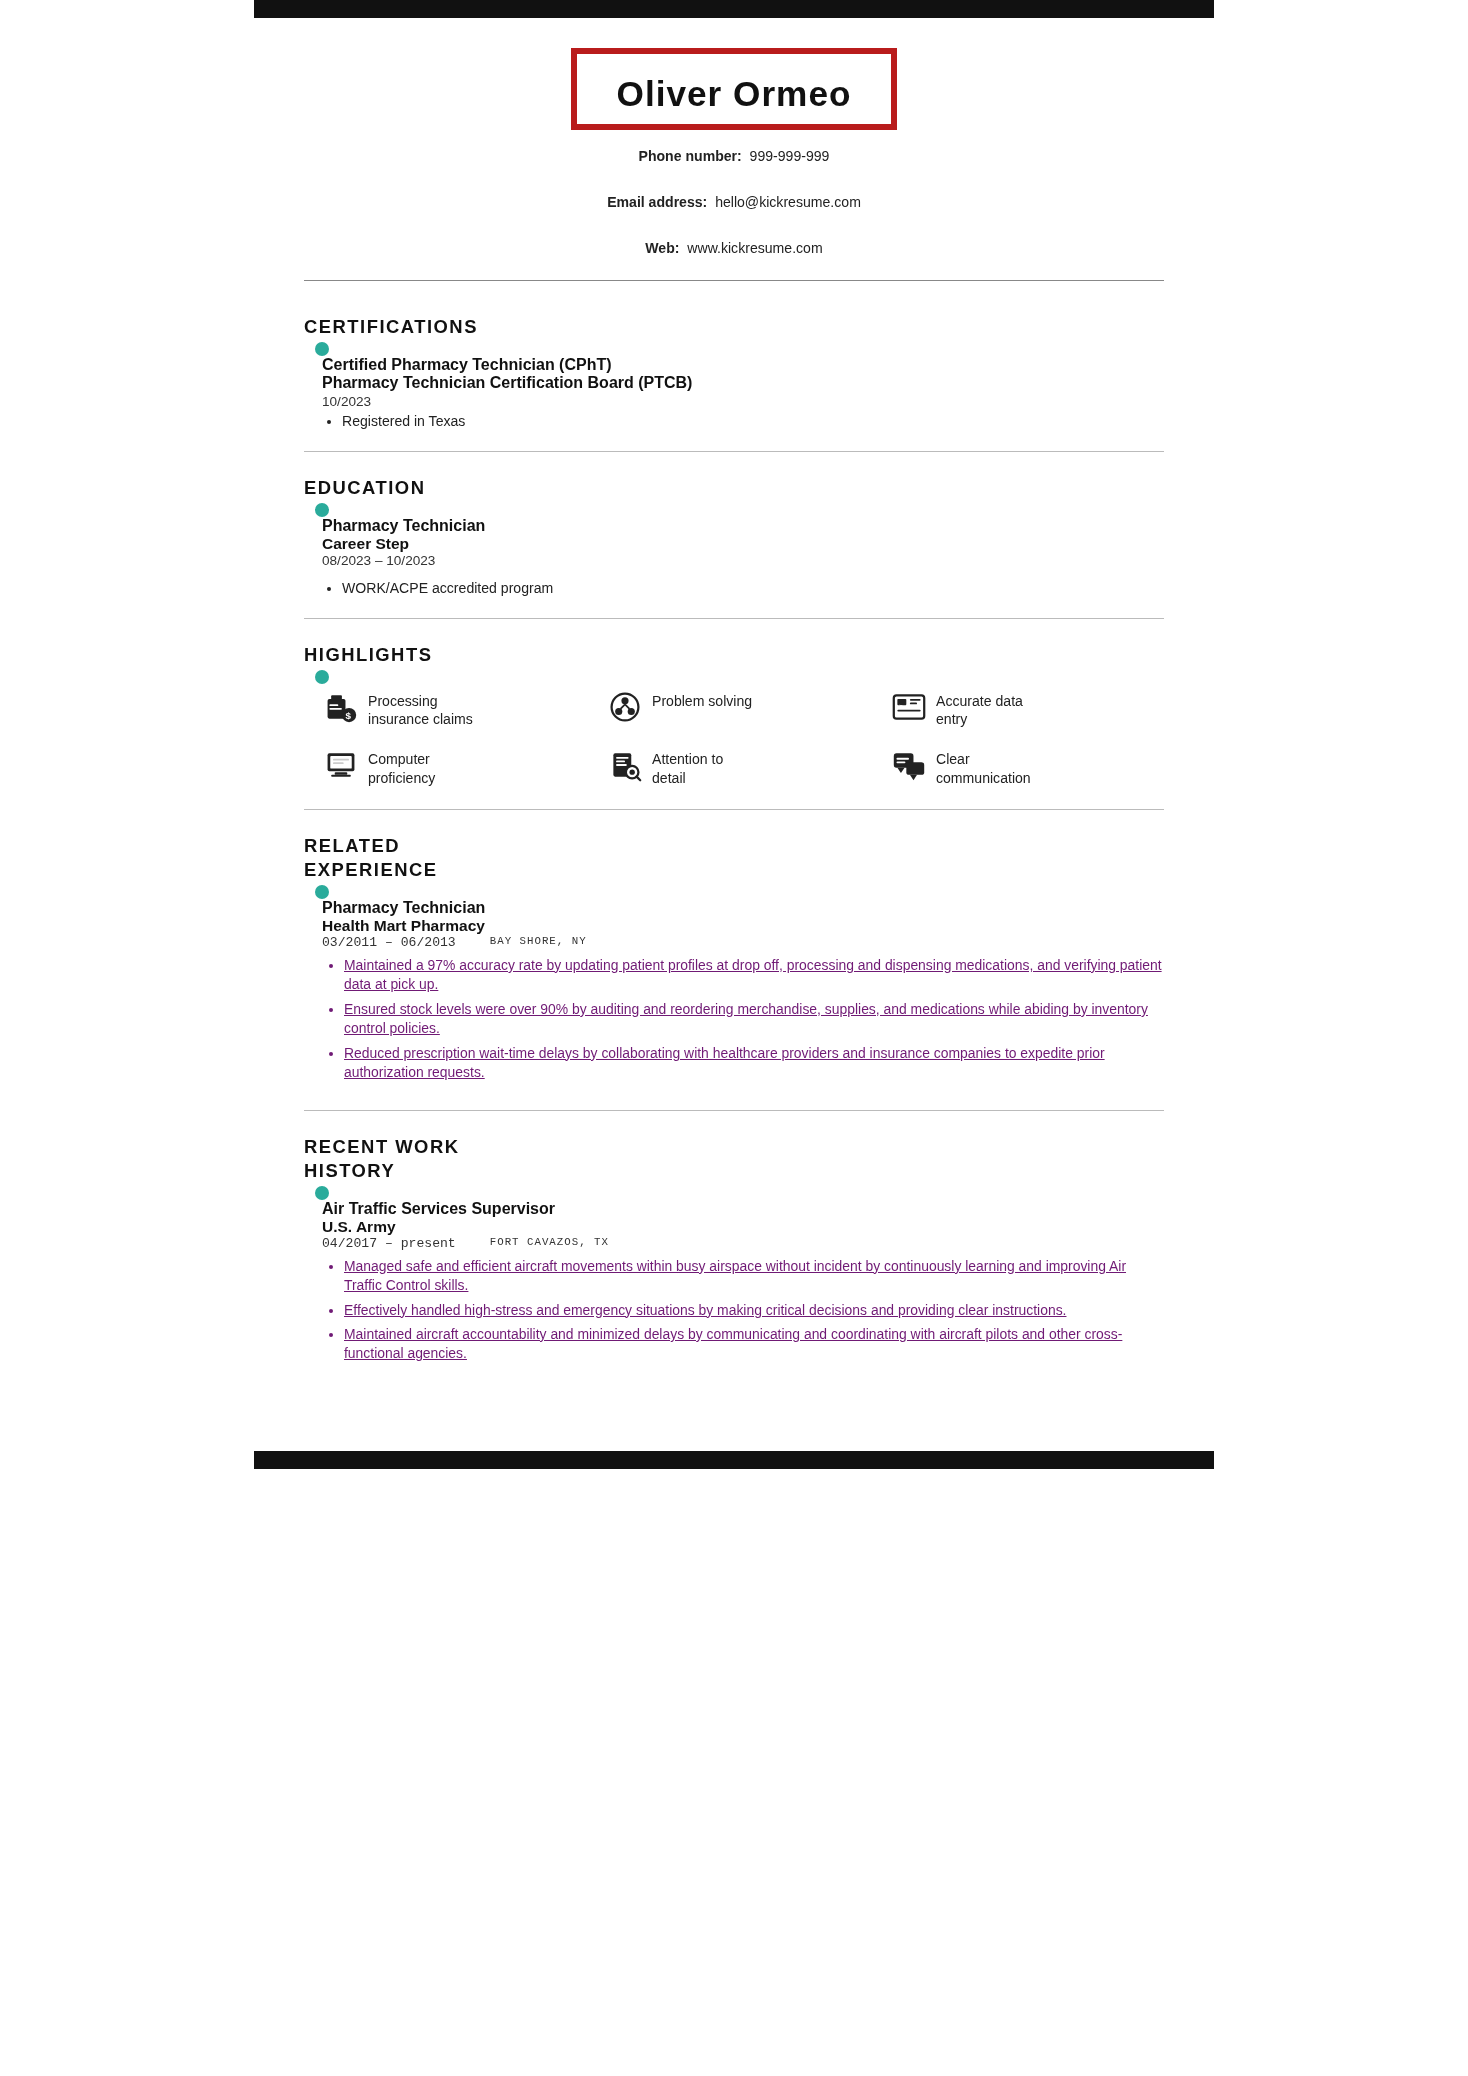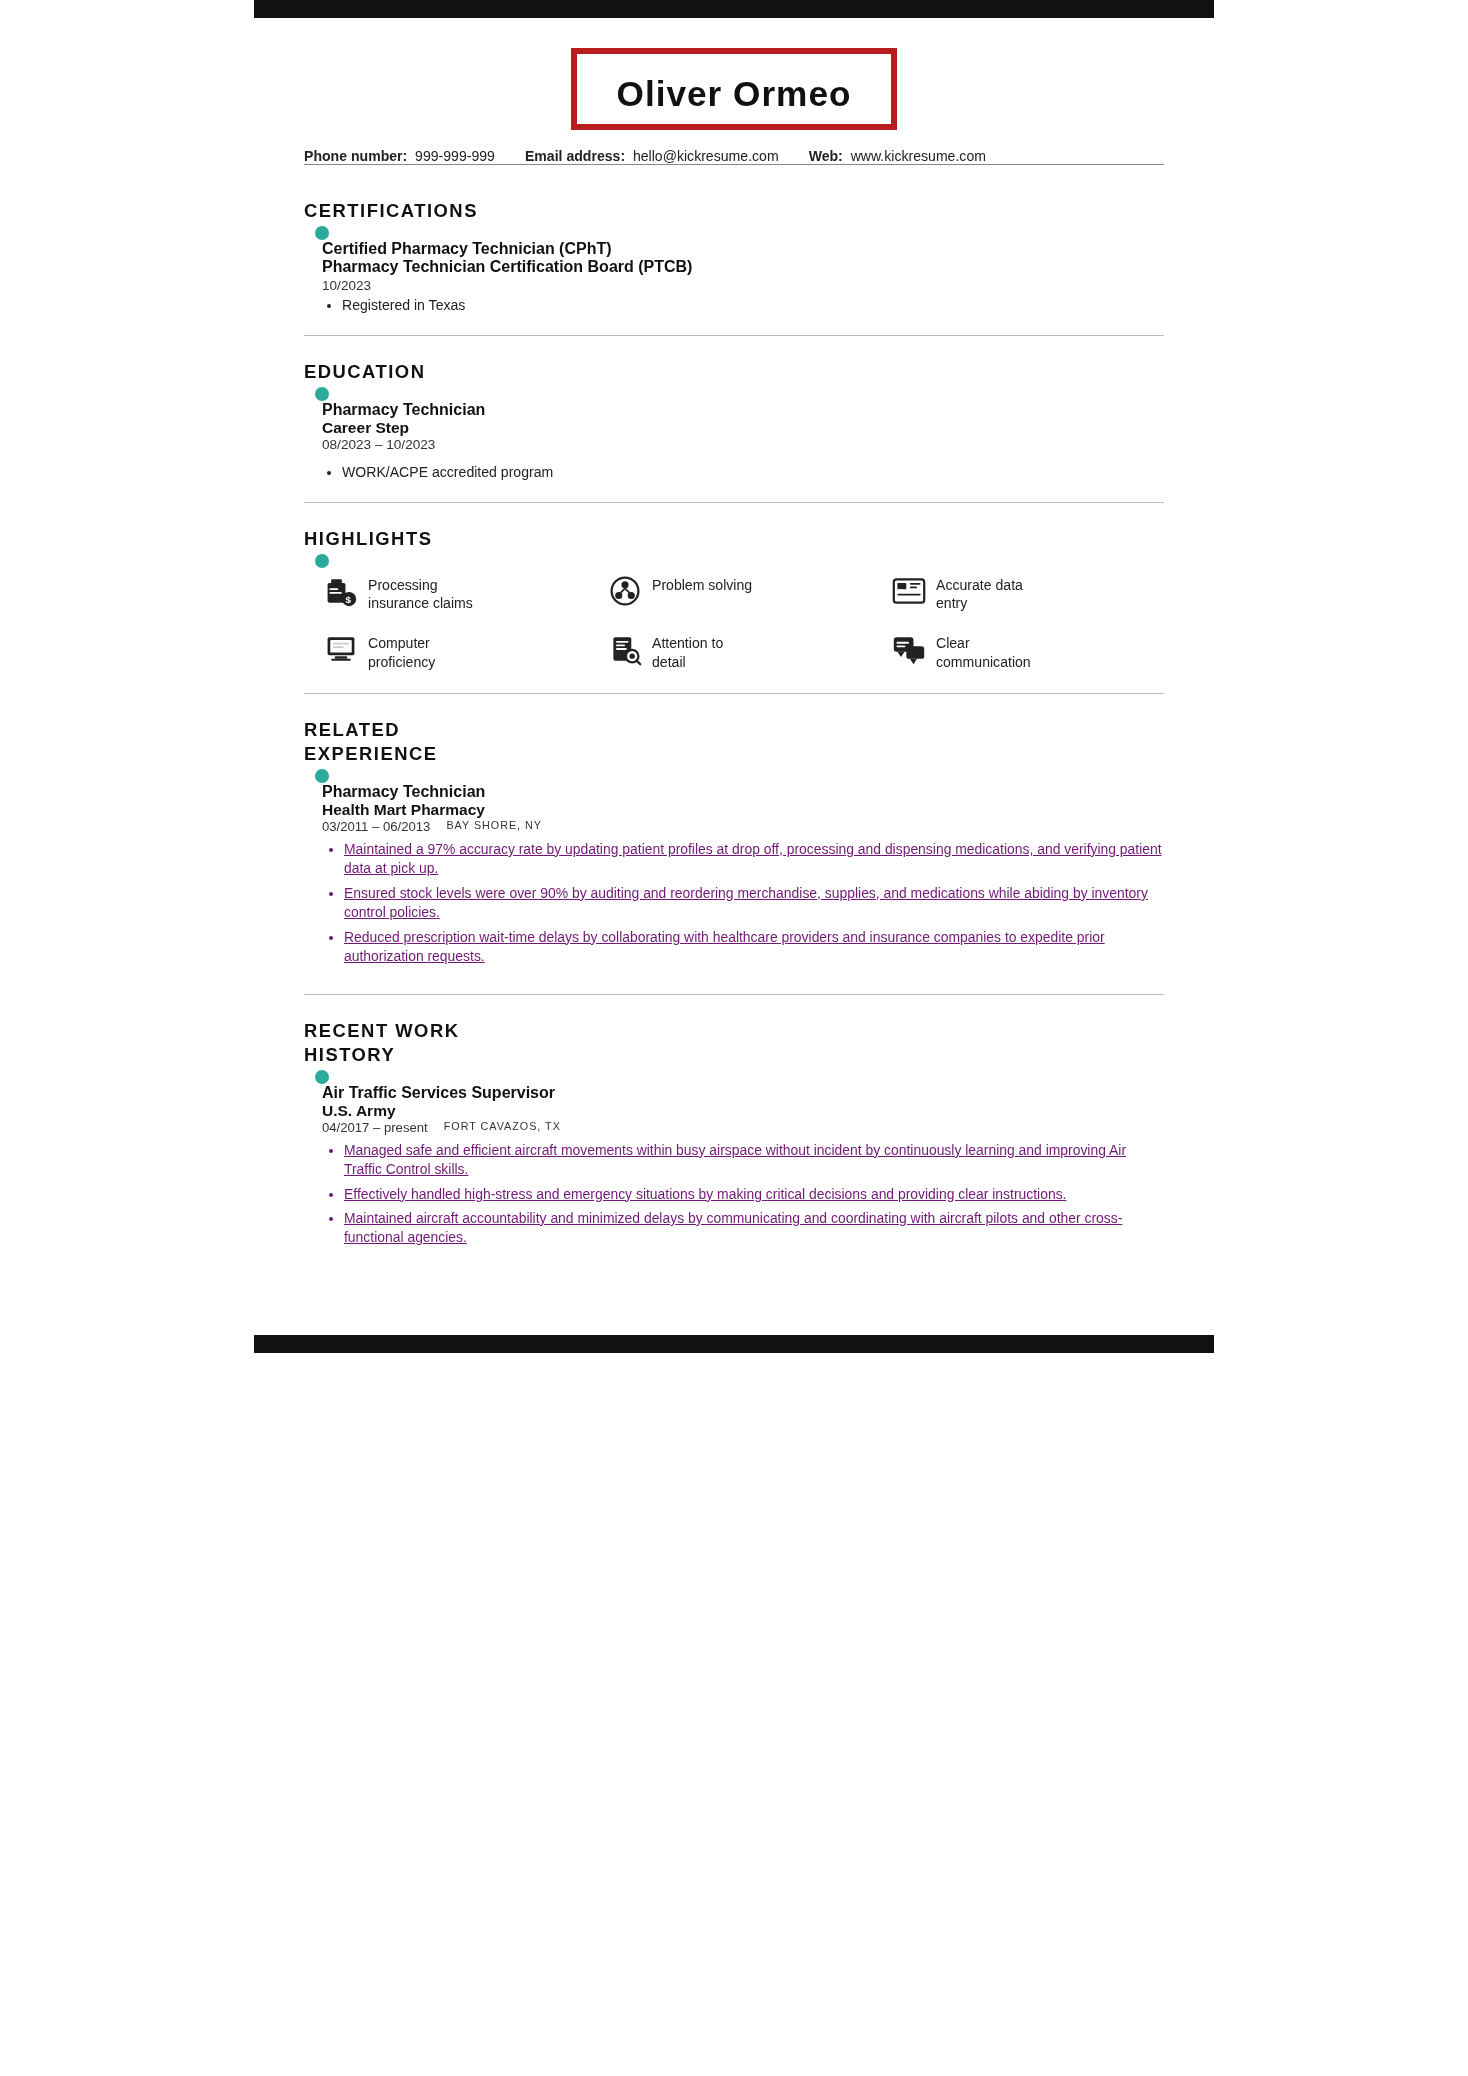--- a/index.html
+++ b/index.html
@@ -30,25 +30,26 @@
       padding: 20px 40px 10px 40px;
     }
     .header-name {
       font-size: 2.2em;
       font-weight: 900;
       letter-spacing: 1px;
       color: #111;
     }
     .contact-bar {
       display: flex;
+      flex-direction: column;
       align-items: center;
       gap: 30px;
       font-size: 0.88em;
       margin-bottom: 10px;
-      padding-bottom: 0;
+      padding-bottom: 24px;
       border-bottom: 1.5px solid #888;
     }
     .contact-bar span.label {
       font-weight: bold;
     }
     .resume-body {
       width: 100%;
     }
     .section-row {
       display: flex;
@@ -169,21 +170,22 @@
     .exp-org {
       font-weight: 900;
       font-size: 0.97em;
       color: #111;
     }
     .exp-meta {
       font-size: 0.82em;
       color: #333;
       margin-bottom: 6px;
       display: flex;
-      gap: 16px;
+      gap: 34px;
+      font-family: Liberation Mono, monospace;
     }
     .exp-location {
       text-transform: uppercase;
       letter-spacing: 1px;
       font-size: 0.82em;
     }
     .exp-bullets {
       font-size: 0.87em;
       color: #701a75;
       margin-left: 14px;

